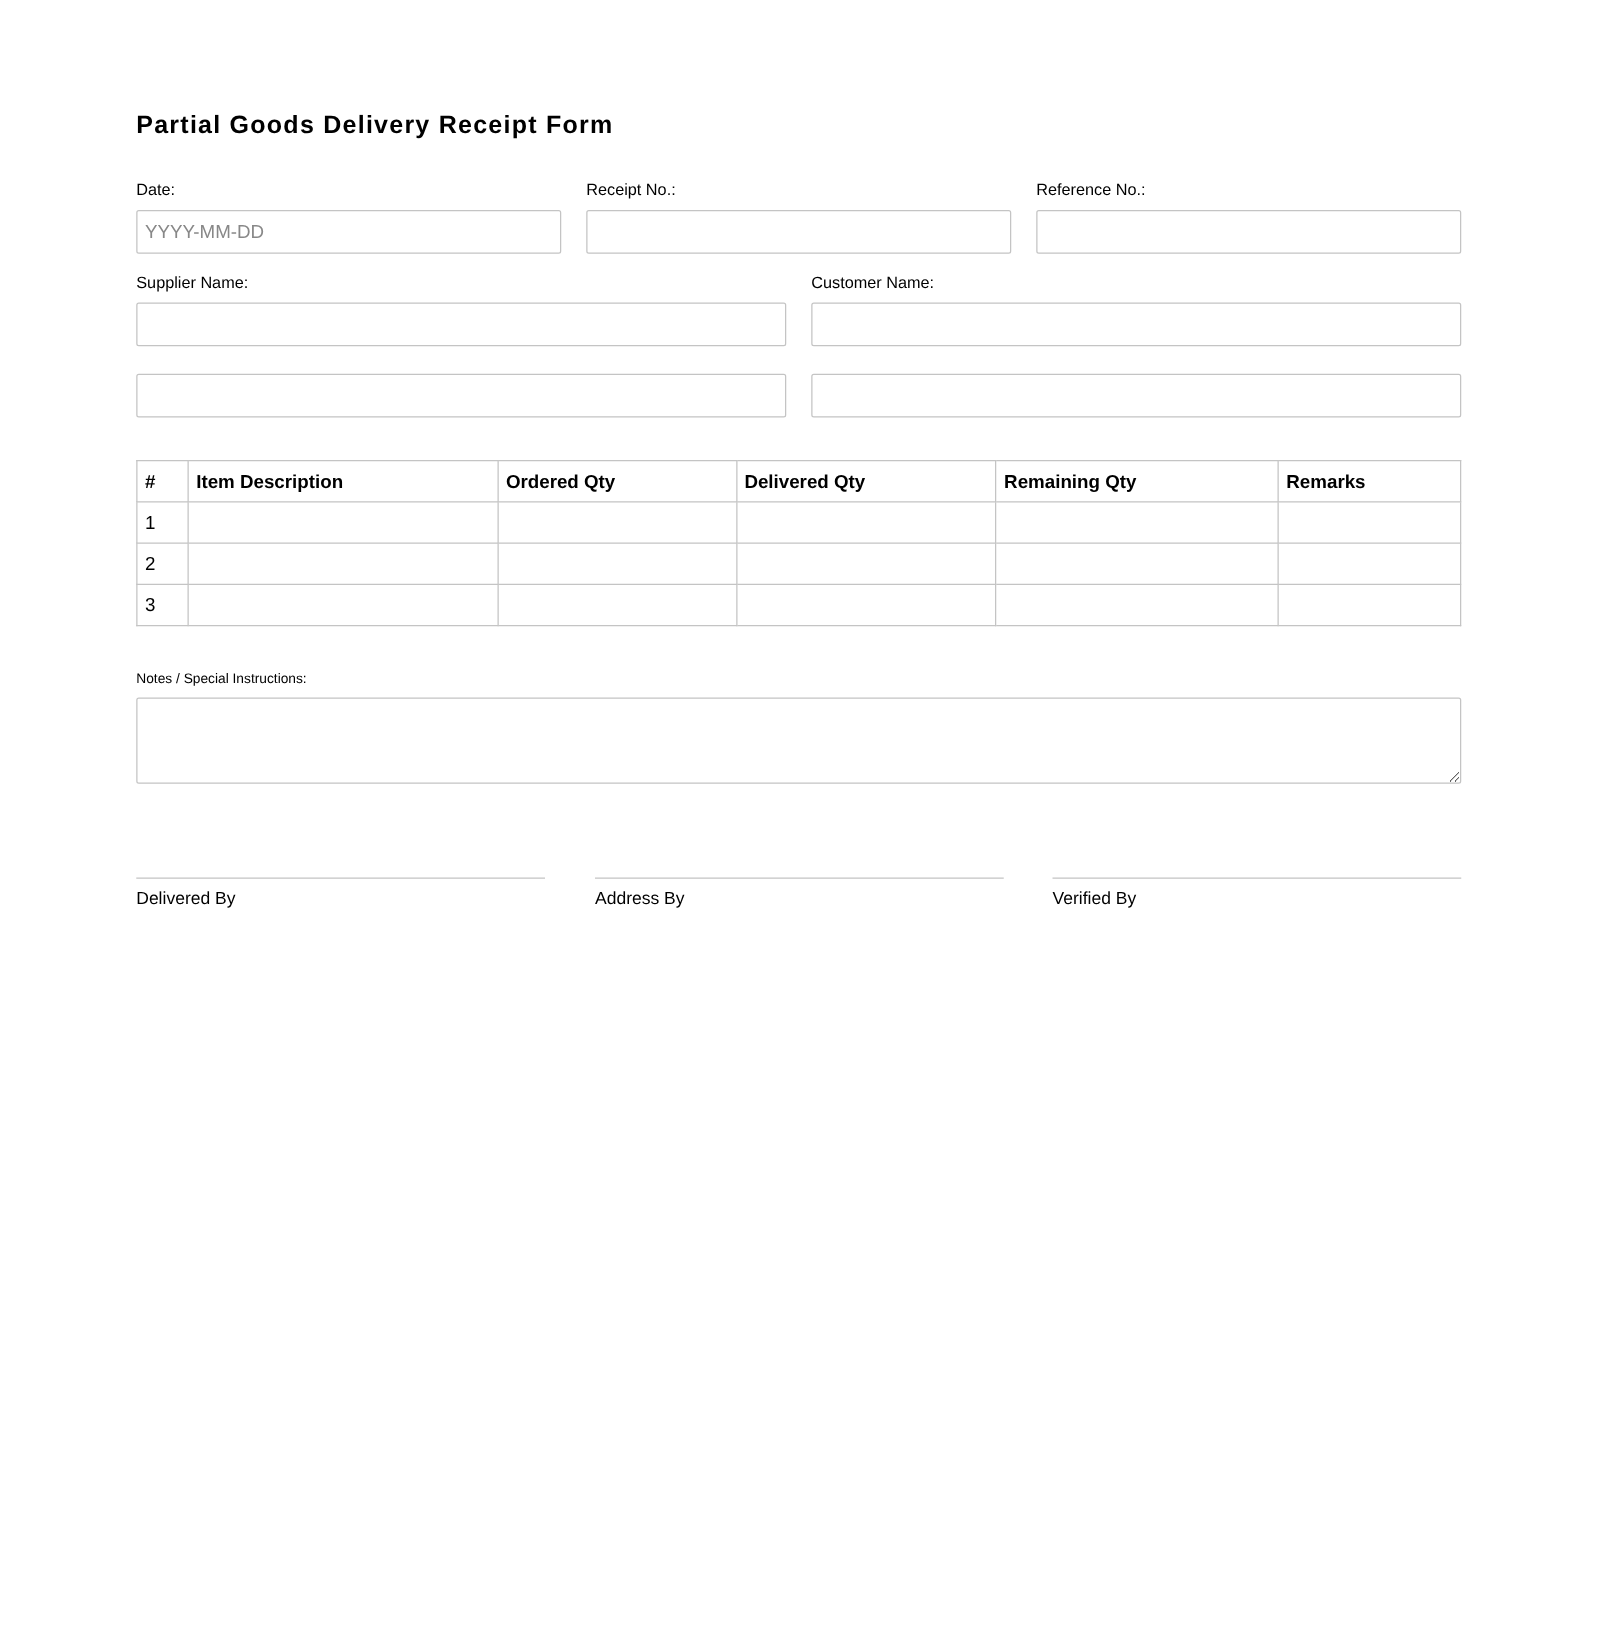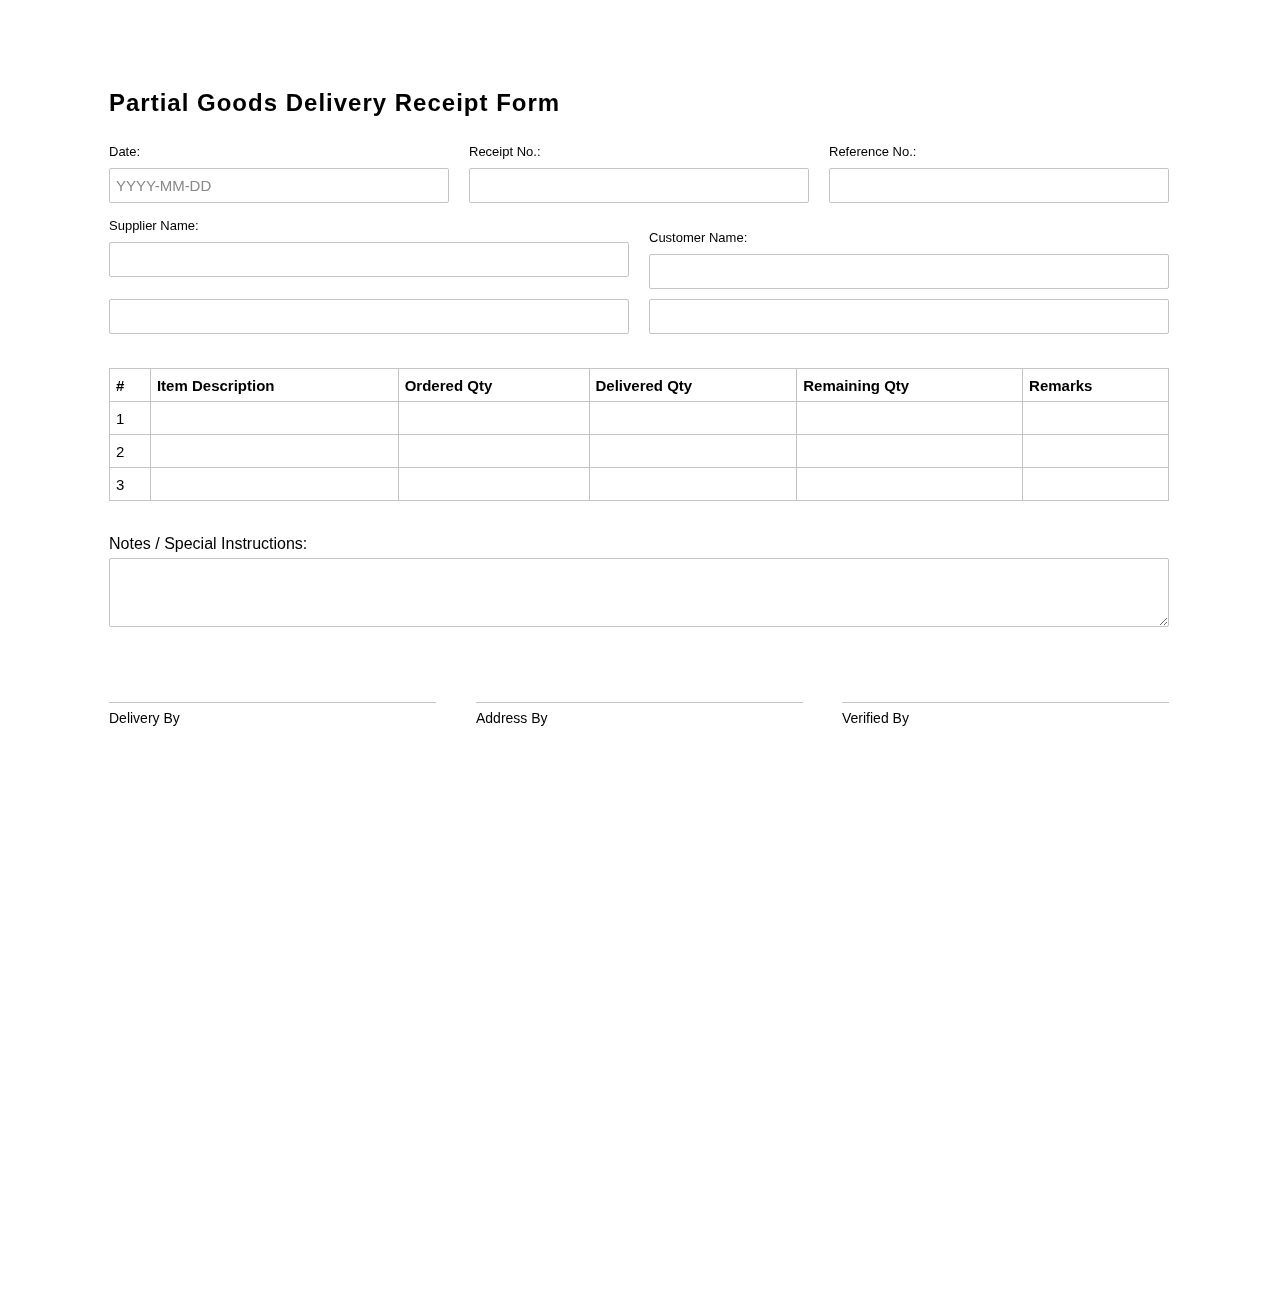--- a/index.html
+++ b/index.html
@@ -1,27 +1,27 @@
 <!DOCTYPE html>
 <html><head>
 <meta charset="utf-8">
 <style>
   html, body { margin:0; padding:0; background:#fff; }
   body { width:1278px; height:1300px; font-family:"Liberation Sans", sans-serif; color:#000; position:relative; }
   .container { position:absolute; left:109px; top:0; width:1060px; }
-  h1 { position:absolute; top:89px; left:0; margin:0; font-size:24px; font-weight:bold; letter-spacing:1px; white-space:nowrap; }
+  h1 { position:absolute; top:89px; left:0; margin:0; font-size:20px; font-weight:bold; letter-spacing:1px; white-space:nowrap; }
   .field { position:absolute; }
   .field label { display:block; font-size:13px; height:17px; line-height:17px; }
   .field input { box-sizing:border-box; display:block; margin-top:8px; height:35px; border:1px solid #c4c4c4; border-radius:2px; padding:0 6px; font-family:"Liberation Sans", sans-serif; font-size:15px; color:#737373; background:#fff; }
   .field input::placeholder { color:#888; }
   table { position:absolute; top:368px; left:0; width:1060px; border-collapse:collapse; font-size:15px; }
   th, td { border:1px solid #c4c4c4; height:33px; padding:0 6px; text-align:left; box-sizing:border-box; }
   th { font-weight:bold; }
   .notes { position:absolute; top:535px; left:0; width:1060px; }
-  .notes label { display:block; font-size:16px; height:17px; line-height:17px; }
+  .notes label { display:block; font-size:11px; height:17px; line-height:17px; }
   .notes textarea { box-sizing:border-box; display:block; margin-top:6px; width:1060px; height:69px; border:1px solid #c4c4c4; border-radius:2px; resize:both; font-family:"Liberation Sans", sans-serif; }
   .sig { position:absolute; top:702px; width:327px; border-top:1px solid #c4c4c4; }
   .sig span { display:block; margin-top:7px; font-size:14px; }
 </style>
 </head>
 <body>
 
 <div class="container">
   <h1>Partial Goods Delivery Receipt Form</h1>
 
@@ -35,21 +35,21 @@
   </div>
   <div class="field" style="top:143px;left:720px;">
     <label>Reference No.:</label>
     <input style="width: 340px;" type="text">
   </div>
 
   <div class="field" style="top:217px;left:0;">
     <label>Supplier Name:</label>
     <input style="width: 520px;" type="text">
   </div>
-  <div class="field" style="top:217px;left:540px;margin-top:12px;">
+  <div class="field" style="top:217px;left:540px;">
     <label>Customer Name:</label>
     <input style="width: 520px;" type="text">
   </div>
 
   <div class="field" style="top:291px;left:0;">
     <input style="width: 520px;" type="text">
   </div>
   <div class="field" style="top:291px;left:540px;">
     <input style="width: 520px;" type="text">
   </div>
@@ -100,21 +100,21 @@
       </tr>
     </tbody>
   </table>
 
   <div class="notes">
     <label>Notes / Special Instructions:</label>
     <textarea style=""></textarea>
   </div>
 
   <div class="sig" style="left:0;">
-    <span>Delivery By</span>
+    <span>Delivered By</span>
   </div>
   <div class="sig" style="left:367px;">
     <span>Address By</span>
   </div>
   <div class="sig" style="left:733px;">
     <span>Verified By</span>
   </div>
 </div>
 
 </body></html>

